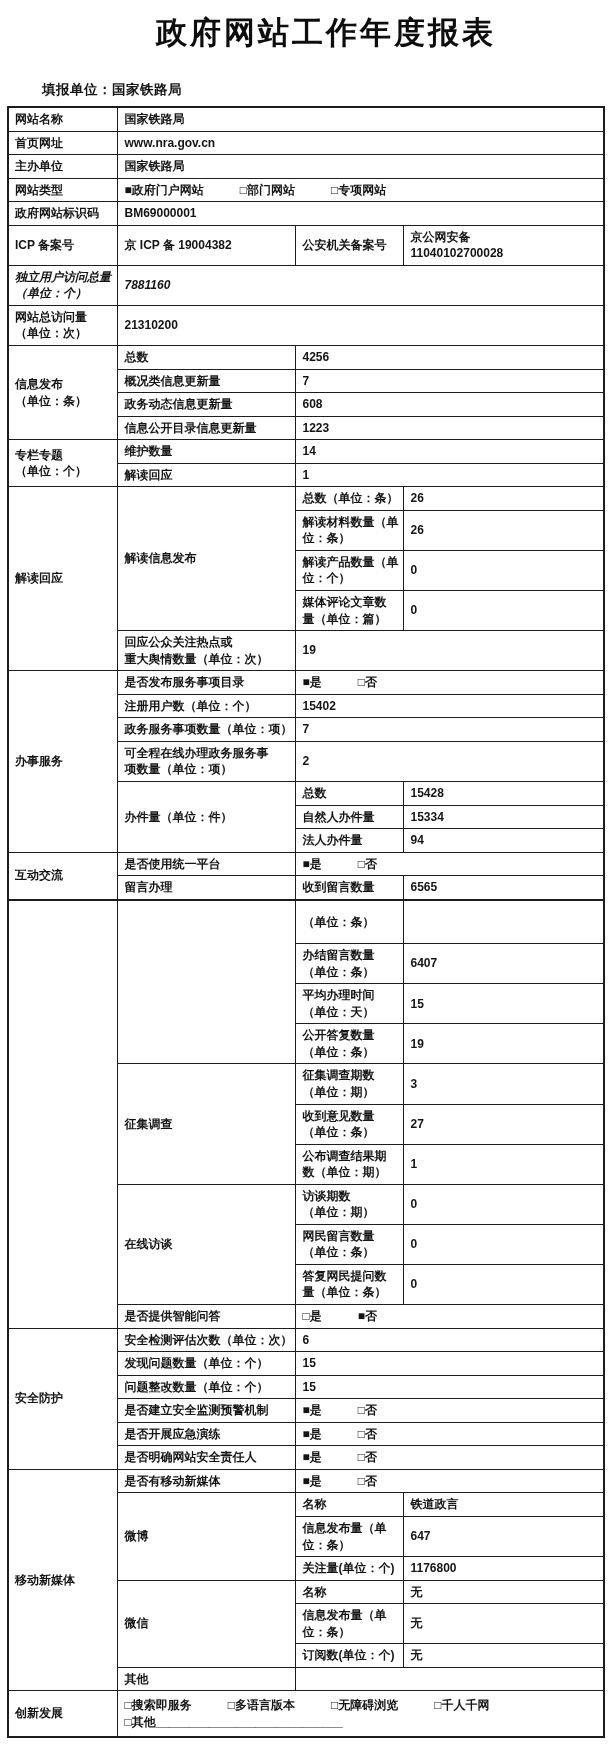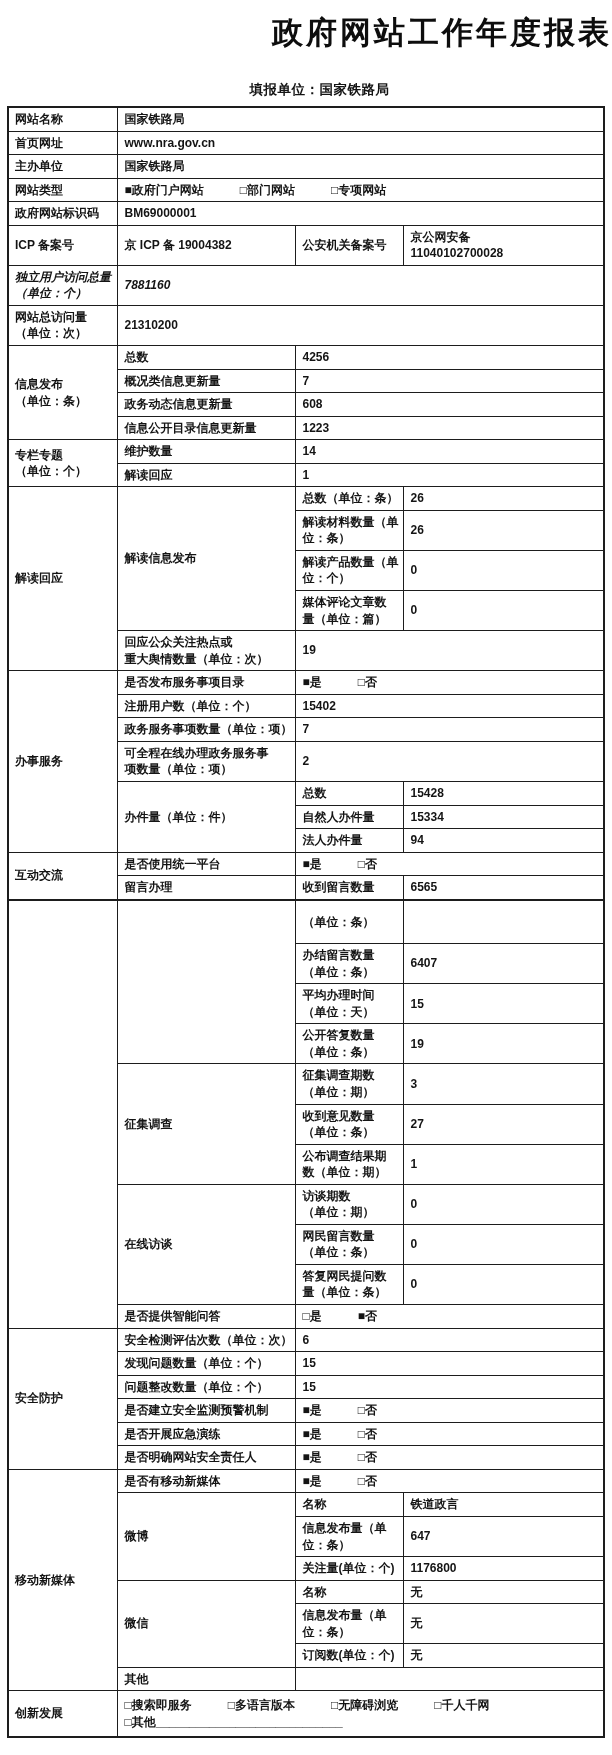--- a/index.html
+++ b/index.html
@@ -4,41 +4,40 @@
 <style>
   html,body{margin:0;padding:0;background:#ffffff;}
   body{
     width:612px;
     color:#141414;
     font-family:"Liberation Sans","DejaVu Sans",sans-serif;
   }
   .doc-header{padding-top:6px;}
   .doc-title{
     margin:6px 0 0 0;
-    text-align:right;
+    text-align:center;
     font-size:31px;
     font-weight:bold;
     letter-spacing:3px;
     color:#0d0d0d;
     padding-left:40px;
   }
   .doc-subtitle{
     text-align:center;
     font-size:15px;
     font-weight:600;
     margin-top:16px;
     font-family:"Liberation Serif","DejaVu Serif",serif;
     letter-spacing:1px;
   }
   .unit-line{
     font-size:13.5px;
     font-weight:bold;
-    margin:27px 0 7px 27px;
+    margin:27px 0 7px 42px;
     letter-spacing:0.5px;
-    text-align:center;
   }
   table.report{
     border-collapse:collapse;
     table-layout:fixed;
     width:596px;
     margin:0 auto 10px auto;
     border:2px solid #1d1d1d;
   }
   table.report td{
     border:1.5px solid #1d1d1d;

